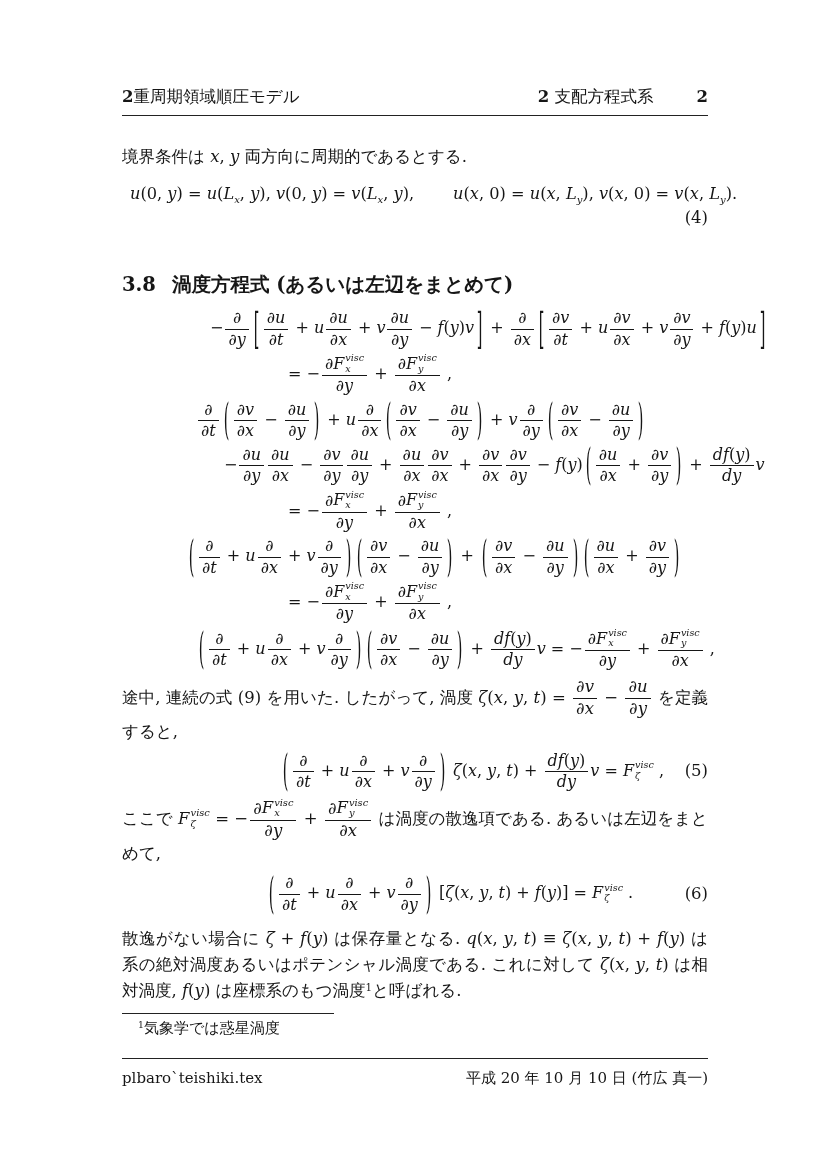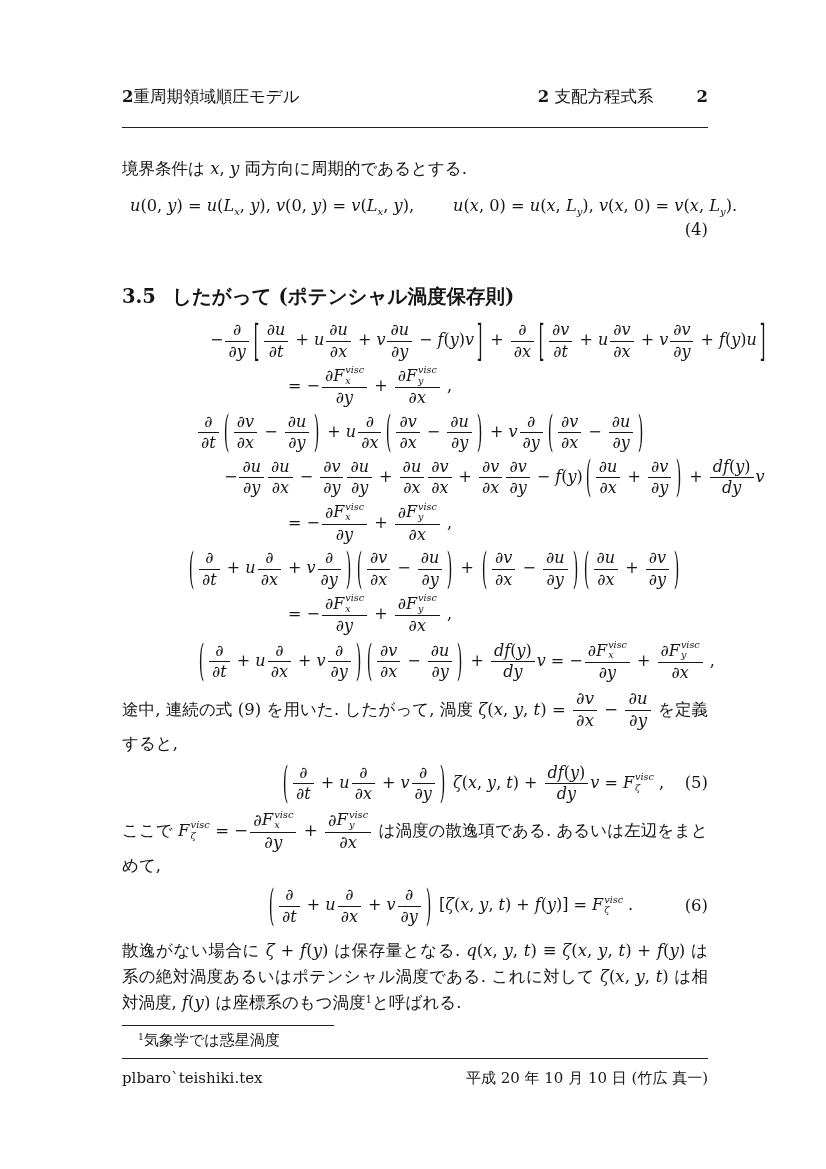--- a/index.html
+++ b/index.html
@@ -2,21 +2,21 @@
 <html lang="ja"><head>
 <meta charset="utf-8">
 <style>
   html,body{margin:0;padding:0;background:#e8e8e8;}
   .page{position:relative;width:826px;height:1169px;background:#ffffff;margin:0 auto;
         font-family:"DejaVu Serif","Liberation Serif",serif;color:#161616;overflow:hidden;}
   .content{position:absolute;left:122px;top:86px;width:586px;}
 
   
   .pghead{display:flex;justify-content:space-between;align-items:baseline;
-          border-bottom:1.4px solid #222;padding-bottom:19px;font-size:16.5px;}
+          border-bottom:1.4px solid #222;padding-bottom:7px;font-size:16.5px;}
   .hleft{display:inline-block;}
   .hleft::first-letter{font-weight:bold;}
   .hright{display:flex;align-items:baseline;gap:43px;}
   .hsec{display:inline-block;}
   .hsec::first-letter{font-weight:bold;}
   .hpage{font-weight:bold;}
 
   
   .para{font-size:16.5px;line-height:1.56;text-align:justify;}
   .jp{font-style:normal;}
@@ -69,22 +69,22 @@
         <span class="hpage">2</span>
       </span>
     </div>
 
     <p class="para" style="margin:28px 0 0 0;"><span class="jp">境界条件は </span><span class="mi">x</span><span class="mr">, </span><span class="mi">y</span><span class="jp"> 両方向に周期的であるとする.</span></p>
 
     <div class="eq disp" style="margin-top:14px;padding-left:8px;font-size:16.2px;"><span class="mi">u</span><span class="mr">(0, </span><span class="mi">y</span><span class="mr">) = </span><span class="mi">u</span><span class="mr">(</span><span><span class="mi">L</span><sub class="msub">x</sub></span><span class="mr">, </span><span class="mi">y</span><span class="mr">),  </span><span class="mi">v</span><span class="mr">(0, </span><span class="mi">y</span><span class="mr">) = </span><span class="mi">v</span><span class="mr">(</span><span><span class="mi">L</span><sub class="msub">x</sub></span><span class="mr">, </span><span class="mi">y</span><span class="mr">),</span><span style="display: inline-block; width: 2.4em;"></span><span class="mi">u</span><span class="mr">(</span><span class="mi">x</span><span class="mr">, 0) = </span><span class="mi">u</span><span class="mr">(</span><span class="mi">x</span><span class="mr">, </span><span><span class="mi">L</span><sub class="msub">y</sub></span><span class="mr">),  </span><span class="mi">v</span><span class="mr">(</span><span class="mi">x</span><span class="mr">, 0) = </span><span class="mi">v</span><span class="mr">(</span><span class="mi">x</span><span class="mr">, </span><span><span class="mi">L</span><sub class="msub">y</sub></span><span class="mr">).</span></div>
     <div class="eqlabel-row">(4)</div>
 
     <div class="sechead">
-      <span>3.5</span>
-      <span>したがって (ポテンシャル渦度保存則)</span>
+      <span>3.8</span>
+      <span>渦度方程式 (あるいは左辺をまとめて)</span>
     </div>
 
 
     <div style="margin-top:10px;">
       <div class="eq disp" style="padding-left:88px;"><span class="mr">−</span><span class="frac">
             <span class="fnum"><span class="mi">∂</span></span>
             <span class="fden"><span class="mi">∂y</span></span>
           </span><span class="bigd" style="transform: scale(0.8, 2.4);">[</span><span class="frac">
             <span class="fnum"><span class="mi">∂u</span></span>
             <span class="fden"><span class="mi">∂t</span></span>

